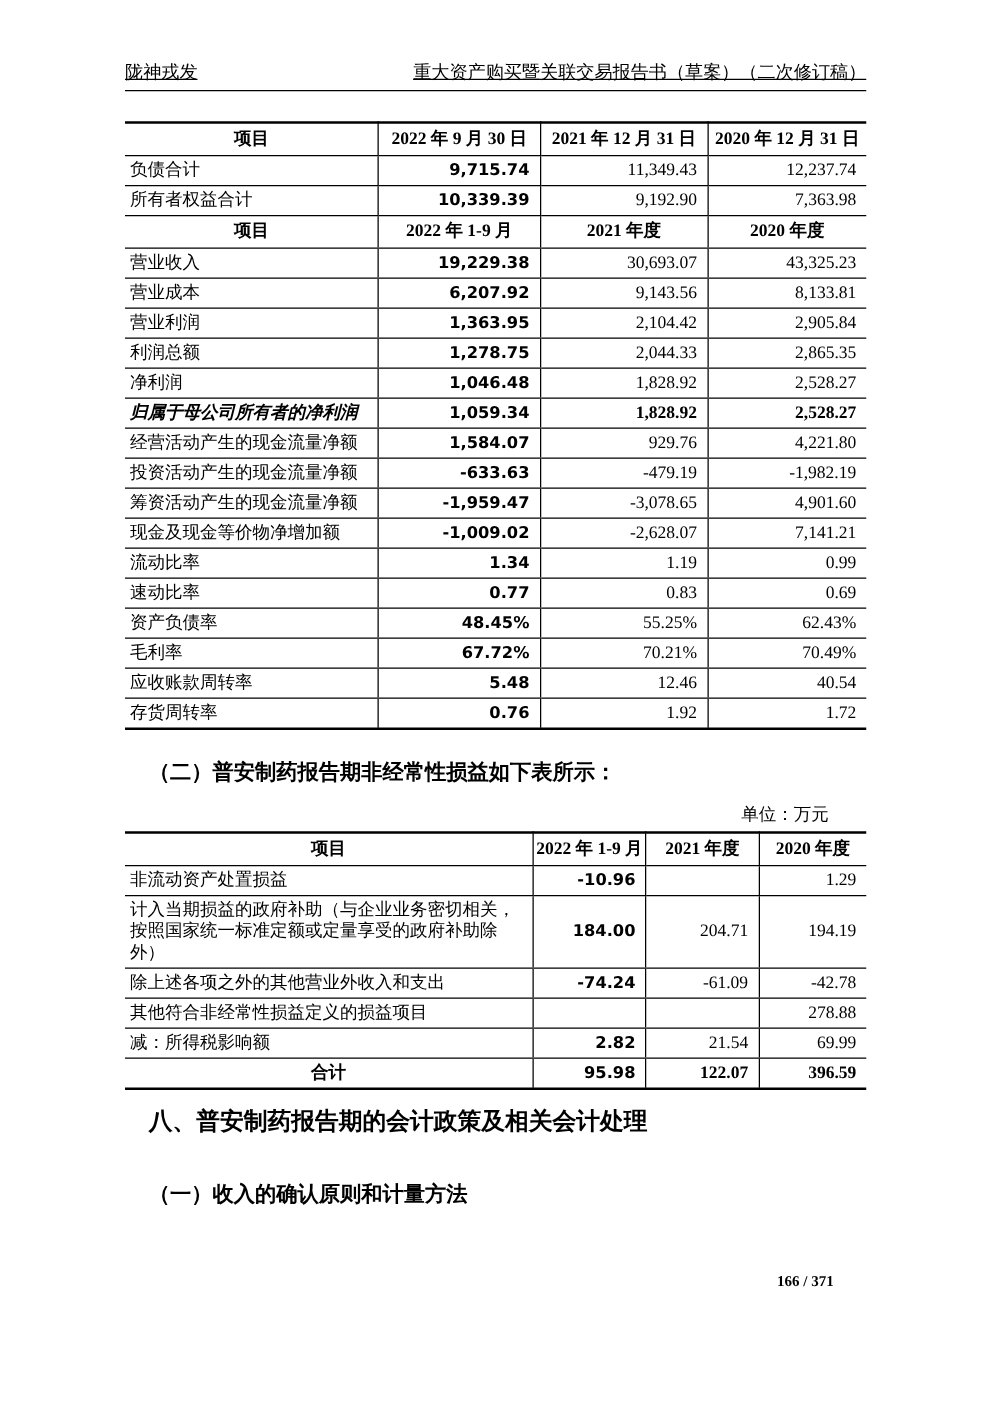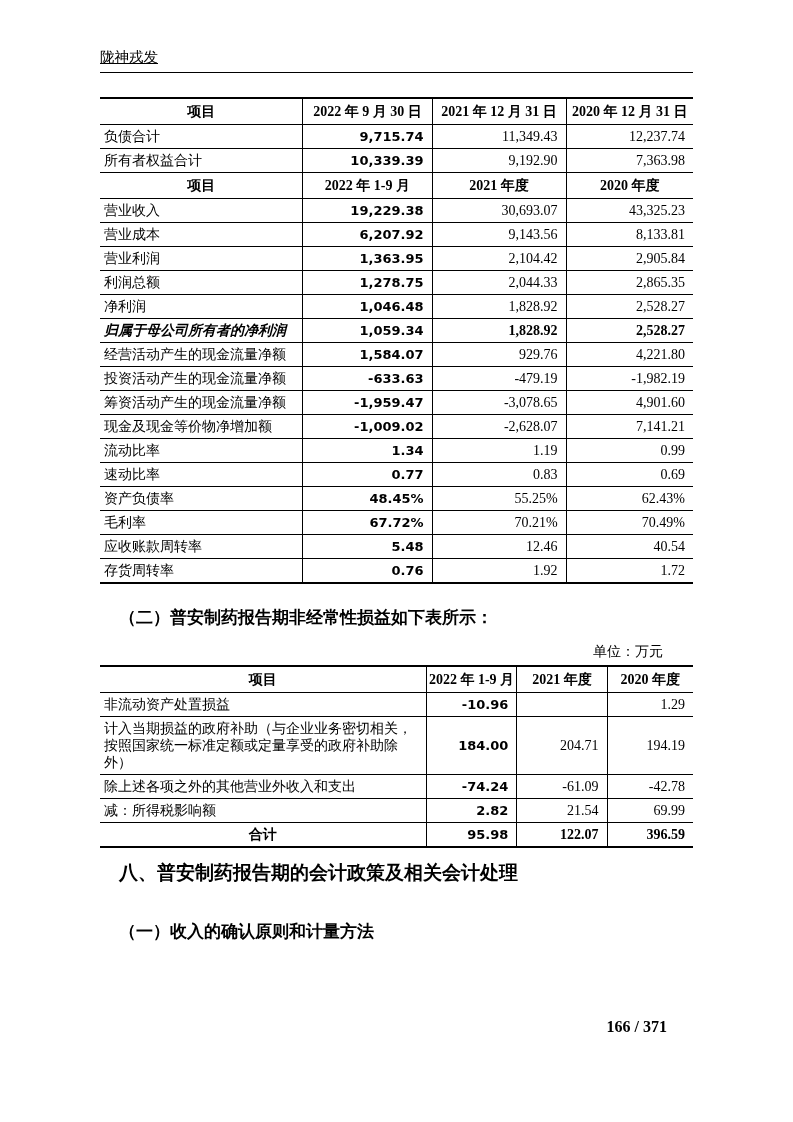--- a/index.html
+++ b/index.html
@@ -76,30 +76,31 @@
     font-family: "Liberation Sans", "DejaVu Sans", sans-serif;
     font-weight: bold;
   }
   .section2-heading { margin-top: 22px; font-size: 17px; padding-left: 19px; }
   .unit-label { margin-top: 14px; text-align: right; padding-right: 30px; font-size: 14px; }
   .chapter-heading { margin-top: 12px; font-size: 19px; padding-left: 19px; }
   .subsection-heading { margin-top: 34px; font-size: 17px; padding-left: 19px; }
   .body-paragraph { margin-top: 34px; font-size: 15px; text-indent: 2em; padding-left: 19px; line-height: 24px; }
   .page-number {
     position: absolute; top: 1018px; right: 126px;
-    font-size: 16px; font-weight: bold;
+    font-size: 12px; font-weight: bold;
   }
 </style>
 </head>
 <body>
 
 <div class="page">
 
   <div class="doc-header">
     <span>陇神戎发</span>
+    <span>重大资产购买暨关联交易报告书（草案）（二次修订稿）</span>
   </div>
 
   <table id="table1">
     <colgroup>
         <col class="c1">
         <col class="c2">
         <col class="c3">
         <col class="c4">
       </colgroup>
     <tbody>
@@ -256,20 +257,26 @@
           <td>204.71</td>
           <td>194.19</td>
         </tr>
         <tr class="row-data">
           <td>除上述各项之外的其他营业外收入和支出</td>
           <td>-74.24</td>
           <td>-61.09</td>
           <td>-42.78</td>
         </tr>
         <tr class="row-data">
+          <td>其他符合非经常性损益定义的损益项目</td>
+          <td></td>
+          <td></td>
+          <td>278.88</td>
+        </tr>
+        <tr class="row-data">
           <td>减：所得税影响额</td>
           <td>2.82</td>
           <td>21.54</td>
           <td>69.99</td>
         </tr>
         <tr class="row-total">
           <td>合计</td>
           <td>95.98</td>
           <td>122.07</td>
           <td>396.59</td>

